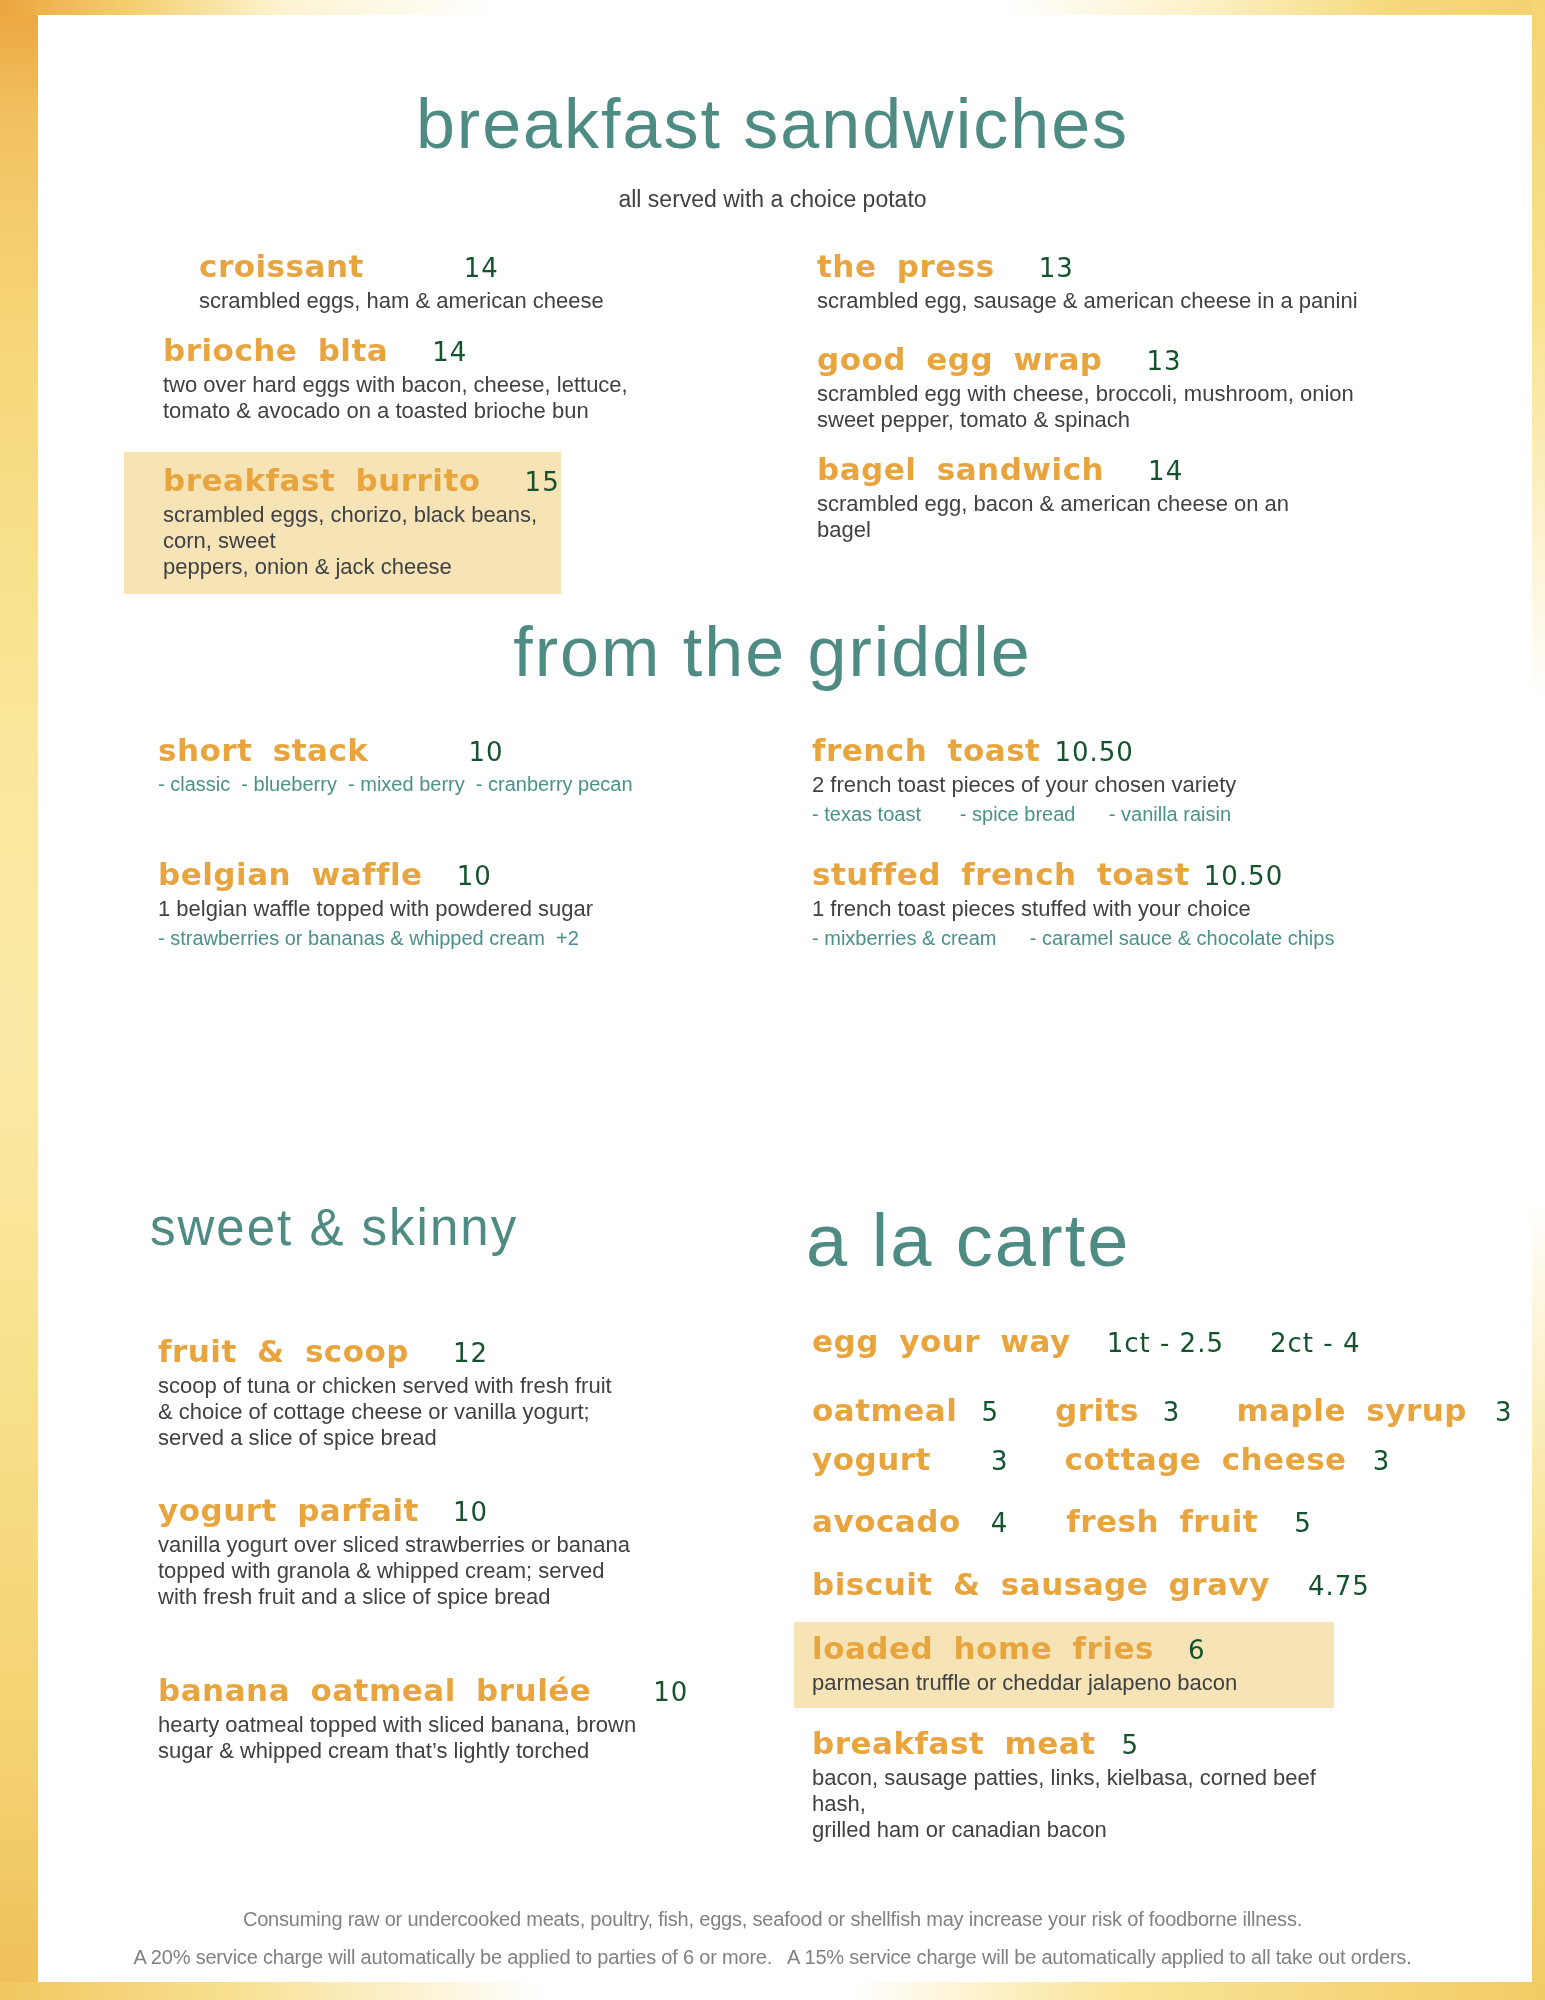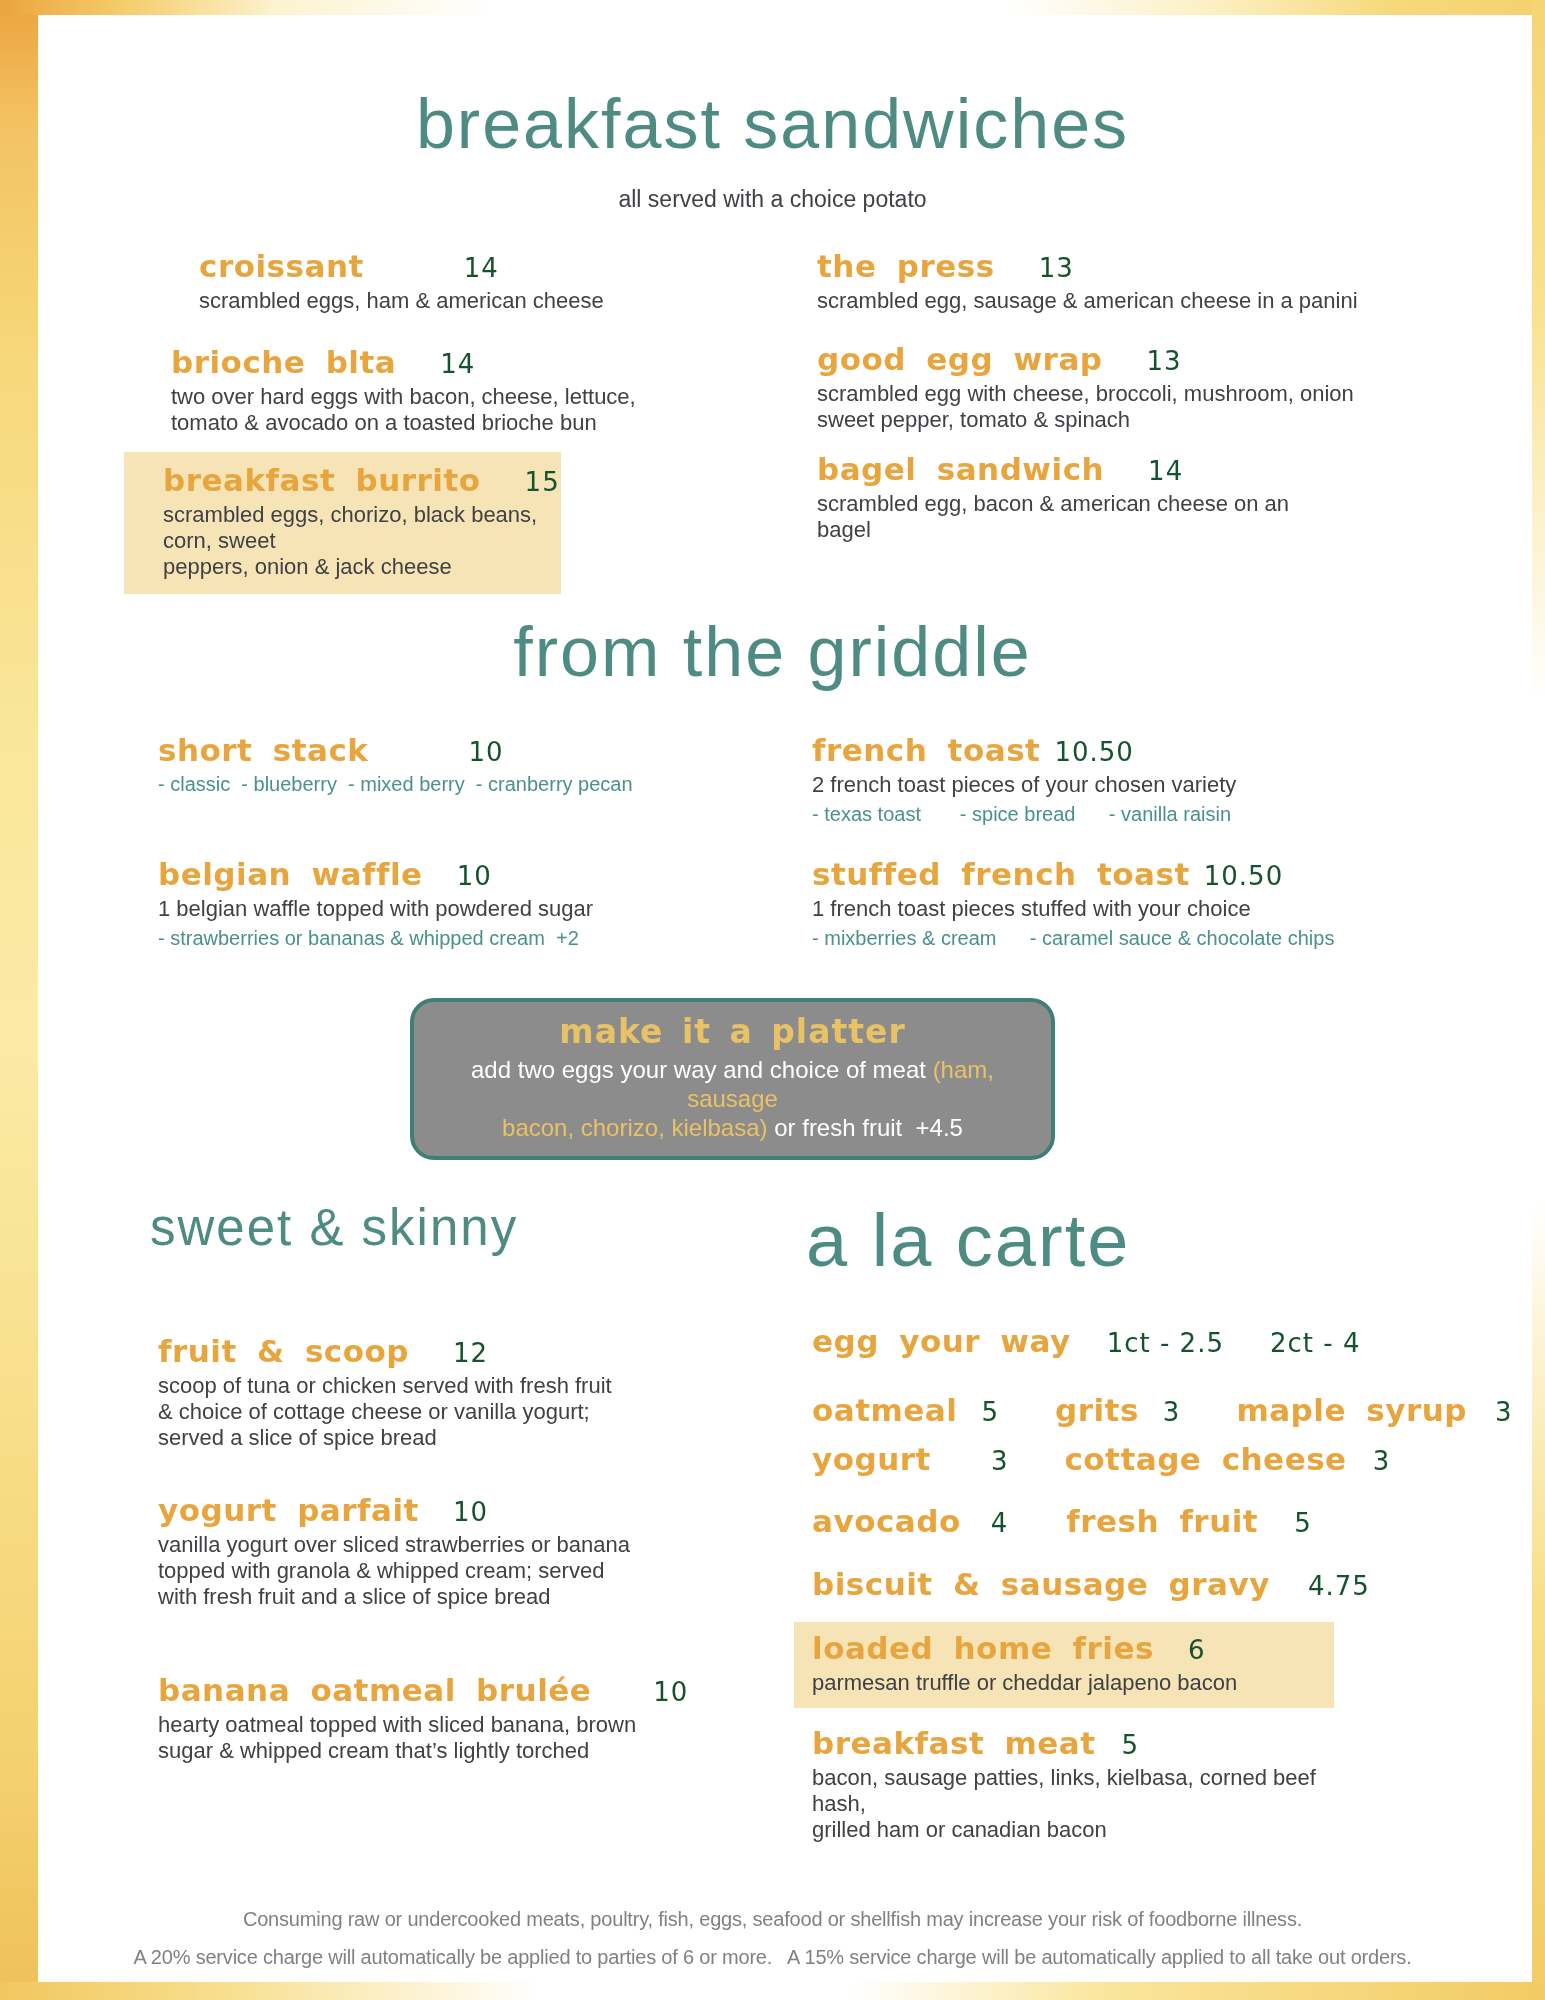--- a/index.html
+++ b/index.html
@@ -60,21 +60,21 @@
   <h1 class="sec-title center" style="top:84px;">breakfast sandwiches</h1>
   <div class="subtitle" style="top:186px;">all served with a choice potato</div>
 
   <div class="item" style="left:163px;top:248px;width:470px;margin-left:36px;">
     <div class="head">
         <span class="nm">croissant</span>
         <span class="pr pr-wide">14</span>
       </div>
     <div class="ds">scrambled eggs, ham &amp; american cheese</div>
   </div>
-  <div class="item" style="left:163px;top:344px;width:470px;margin-left:8px;">
+  <div class="item" style="left:163px;top:332px;width:470px;">
     <div class="head">
         <span class="nm">brioche blta</span>
         <span class="pr">14</span>
       </div>
     <div class="ds">two over hard eggs with bacon, cheese, lettuce,
 tomato &amp; avocado on a toasted brioche bun</div>
   </div>
   <div class="box" style="left:124px;top:452px;width:437px;padding:10px 14px 14px 39px;">
     <div class="head">
         <span class="nm">breakfast burrito</span>
@@ -135,25 +135,20 @@
   </div>
   <div class="item" style="left:812px;top:856px;width:640px;">
     <div class="head">
         <span class="nm">stuffed french toast</span>
         <span class="pr pr-tight">10.50</span>
       </div>
     <div class="ds">1 french toast pieces stuffed with your choice</div>
     <div class="op">- mixberries &amp; cream      - caramel sauce &amp; chocolate chips</div>
   </div>
 
-  <div class="platter">
-    <div class="platter-title">make it a platter</div>
-    <div class="platter-body"><span>add two eggs your way and choice of meat </span><span class="gold">(ham, sausage
-bacon, chorizo, kielbasa)</span><span> or fresh fruit  +4.5</span></div>
-  </div>
 
   <h1 class="sec-title" style="left:150px;top:1198px;font-size:51px;">sweet &amp; skinny</h1>
 
   <div class="item" style="left:158px;top:1333px;width:540px;">
     <div class="head">
         <span class="nm">fruit &amp; scoop</span>
         <span class="pr">12</span>
       </div>
     <div class="ds">scoop of tuna or chicken served with fresh fruit
 &amp; choice of cottage cheese or vanilla yogurt;

